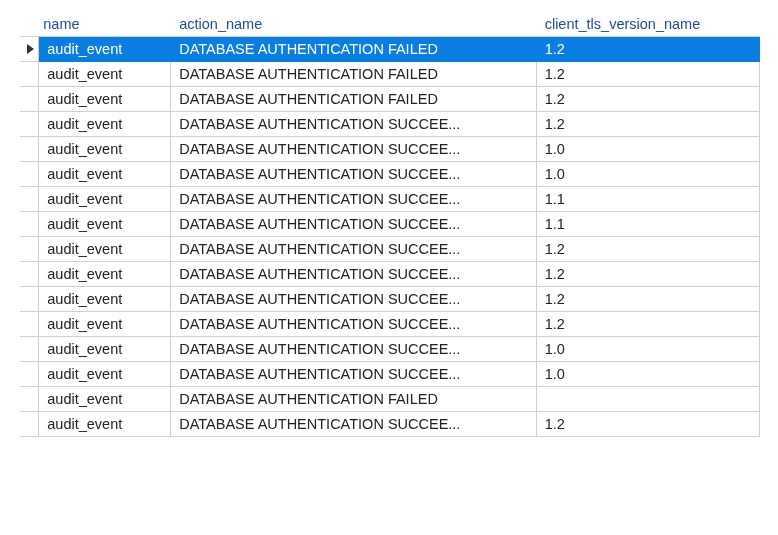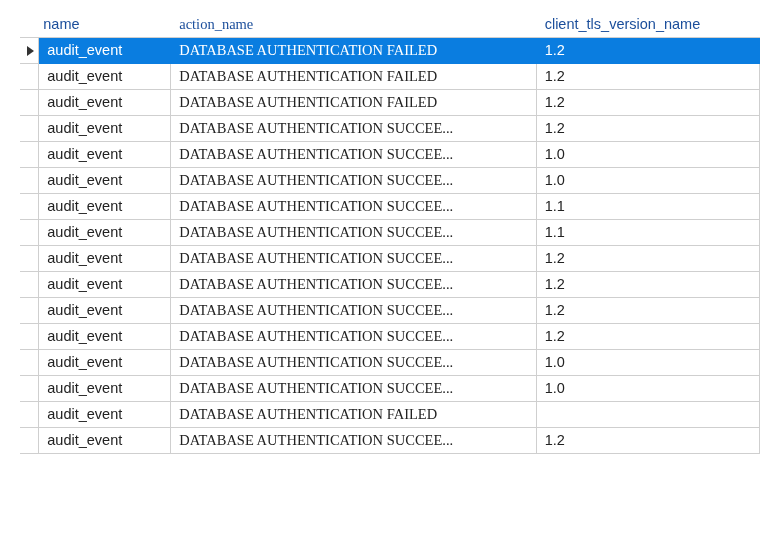--- a/index.html
+++ b/index.html
@@ -40,21 +40,21 @@
       border-left-color: transparent;
       border-right-color: transparent;
       border-bottom: 1px solid #cfcfcf;
       background: #fff;
       color: #1b4e9b;
       font-weight: 400;
       padding: 6px 8px 4px;
     }
     .header .hcell.col-name { padding-left: 4px; }
     .col-name   { width: 130px; }
-    .col-action { width: 360px; font-family: Liberation Serif, serif; }
+    .col-action { width: 360px; }
     .col-tls    { width: 220px; }
     .row.selected .cell {
       background: #0a7de0;
       color: #fff;
       border-color: #0a7de0;
     }
     .row.selected .gutter {
       background: #fff;
     }
     .tri {

